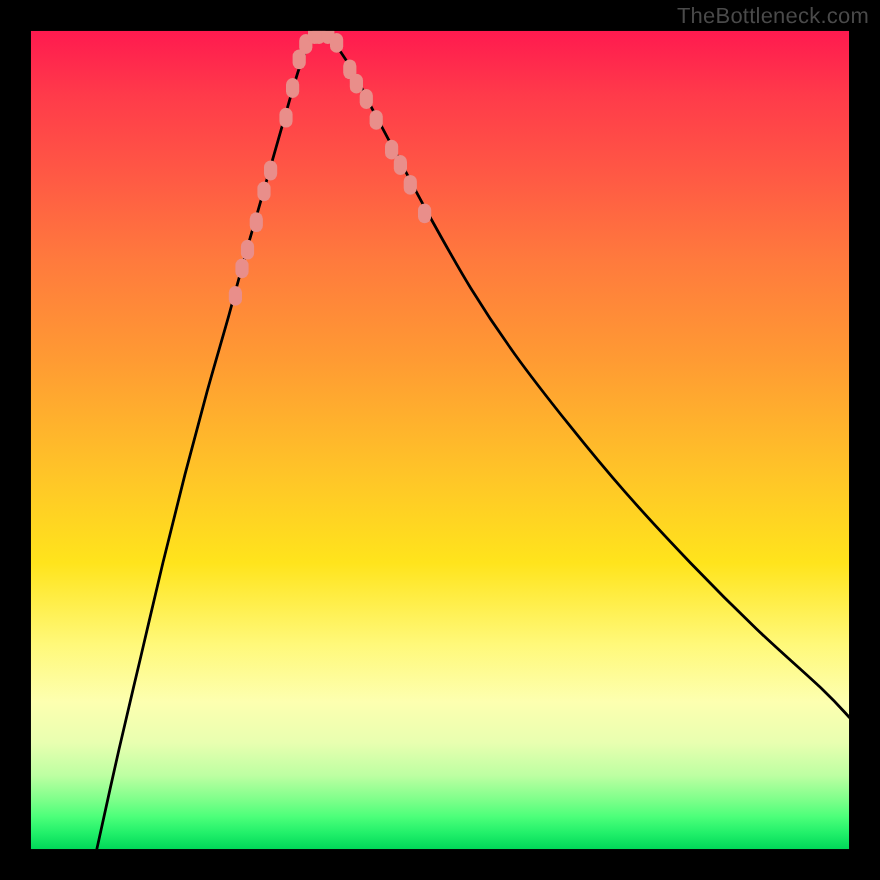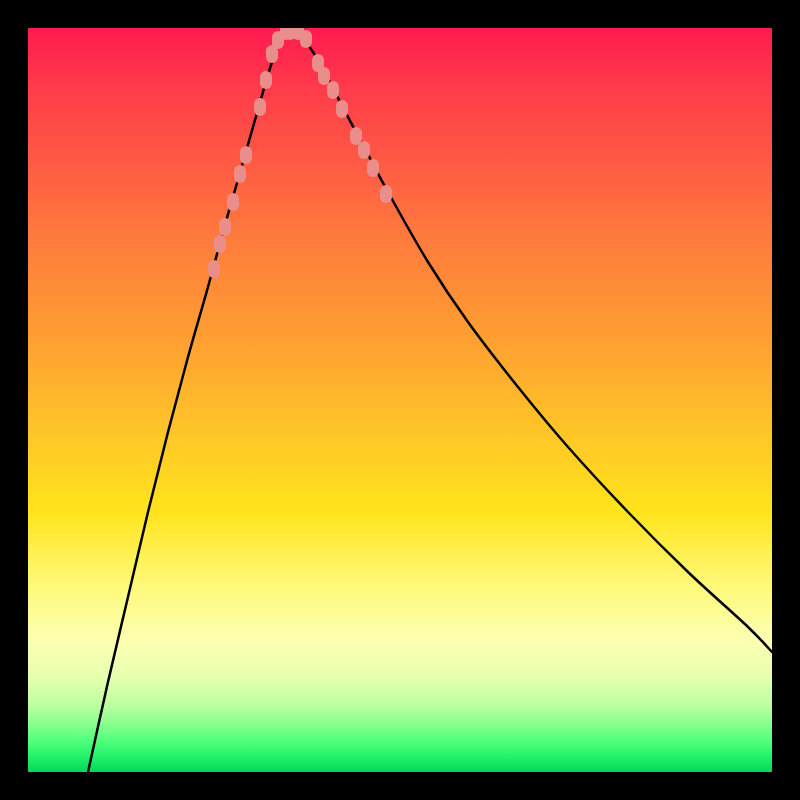--- a/index.html
+++ b/index.html
@@ -93,13 +93,14 @@
           <rect x="290" y="39" width="12" height="18" rx="6" ry="6" fill="#e98e8a"></rect>
           <rect x="299" y="53" width="12" height="18" rx="6" ry="6" fill="#e98e8a"></rect>
           <rect x="308" y="72" width="12" height="18" rx="6" ry="6" fill="#e98e8a"></rect>
           <rect x="322" y="99" width="12" height="18" rx="6" ry="6" fill="#e98e8a"></rect>
           <rect x="330" y="113" width="12" height="18" rx="6" ry="6" fill="#e98e8a"></rect>
           <rect x="339" y="131" width="12" height="18" rx="6" ry="6" fill="#e98e8a"></rect>
           <rect x="352" y="157" width="12" height="18" rx="6" ry="6" fill="#e98e8a"></rect>
         </g>
     </svg>
   </div>
+  <div class="watermark">TheBottleneck.com</div>
 </div>
 
 </body></html>

